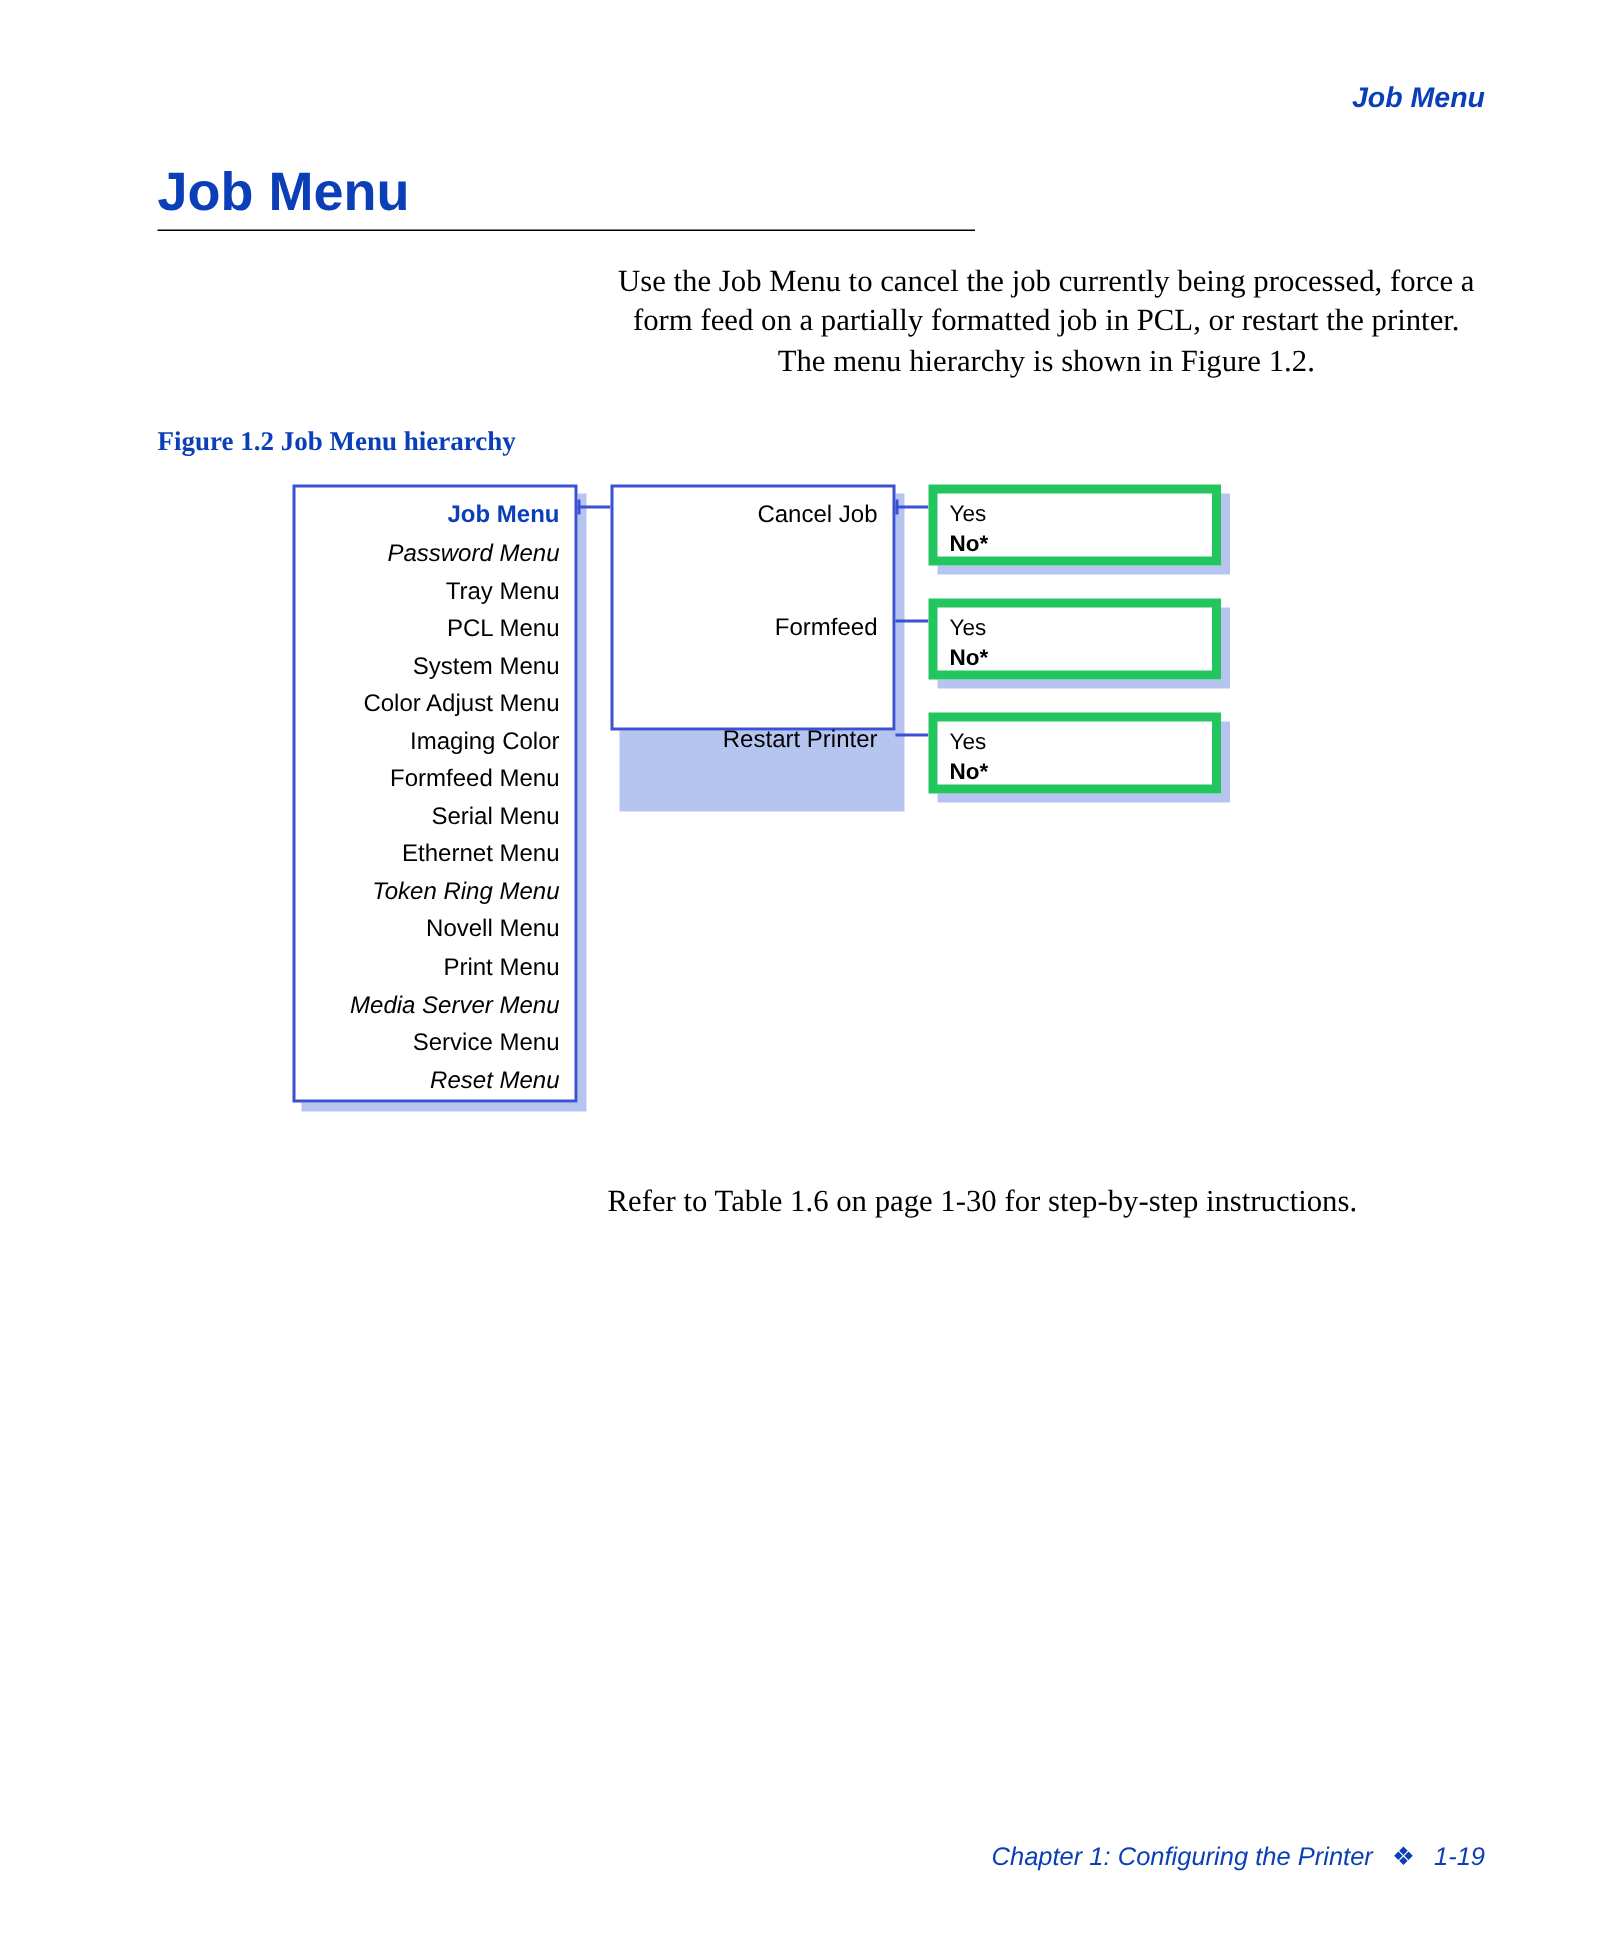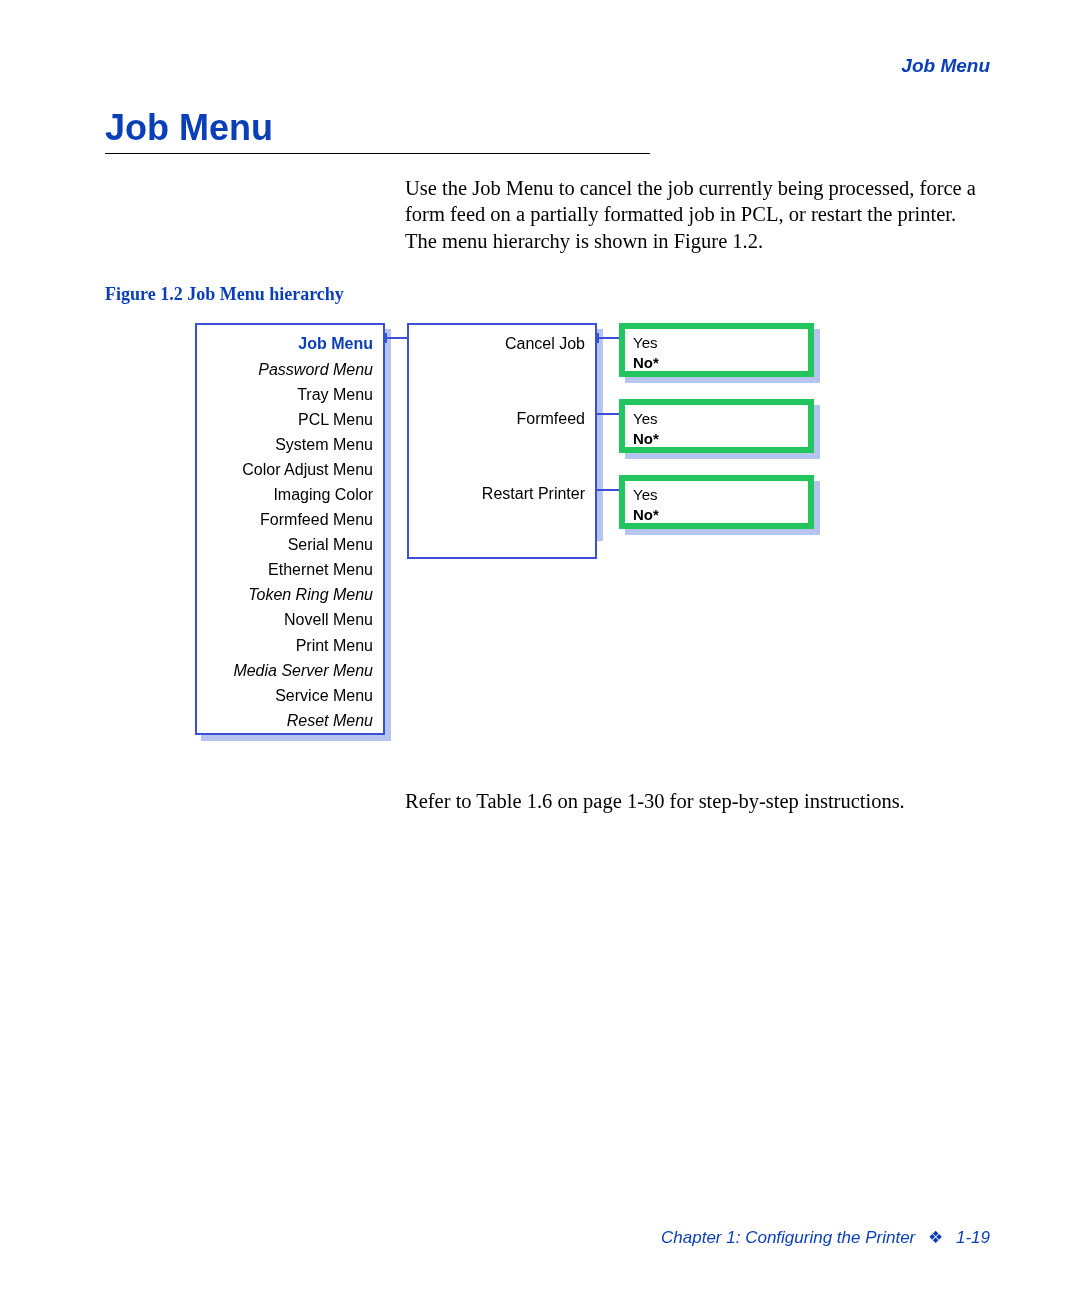--- a/index.html
+++ b/index.html
@@ -37,21 +37,21 @@
     border-bottom: 1px solid #000;
     width: 545px;
     text-align: left;
     margin: 0 0 20px 0;
   }
   .body-text {
     font-size: 20.5px;
     line-height: 1.30;
     margin-left: 300px;
     margin-right: 0;
-    text-align: left;
+    text-align: center;
     color: #000;
   }
   .figure-caption {
     color: #0a3fb8;
     font-weight: bold;
     font-style: normal;
     font-size: 18px;
     margin-top: 30px;
     margin-bottom: 18px;
     font-family: Liberation Serif, serif;
@@ -78,21 +78,21 @@
 
   
   .c1-shadow { left: 6px; top: 6px; width: 190px; height: 412px; }
   .c1-box    { left: 0;   top: 0;    width: 190px; height: 412px; padding: 6px 10px 6px 6px; }
   .menu-list { list-style: none; margin: 0; padding: 0; font-size: 16px; line-height: 25.1px; text-align: right; color: #000; }
   .menu-list .active { color: #0a3fb8; font-weight: bold; }
   .menu-list .italic { font-style: italic; }
 
   
   .c2-shadow { left: 218px; top: 6px; width: 190px; height: 212px; }
-  .c2-box    { left: 212px; top: 0;   width: 190px; height: 236px; padding: 6px 10px 6px 6px; font-size: 16px; text-align: right; color: #000; }
+  .c2-box    { left: 212px; top: 0;   width: 190px; height: 164px; padding: 6px 10px 6px 6px; font-size: 16px; text-align: right; color: #000; }
   .c2-box .row { height: 25px; line-height: 25px; }
 
   
   .c3-box {
     position: absolute;
     left: 424px;
     width: 195px;
     border: 6px solid #22c55e;
     background: #fff;
     box-sizing: border-box;

